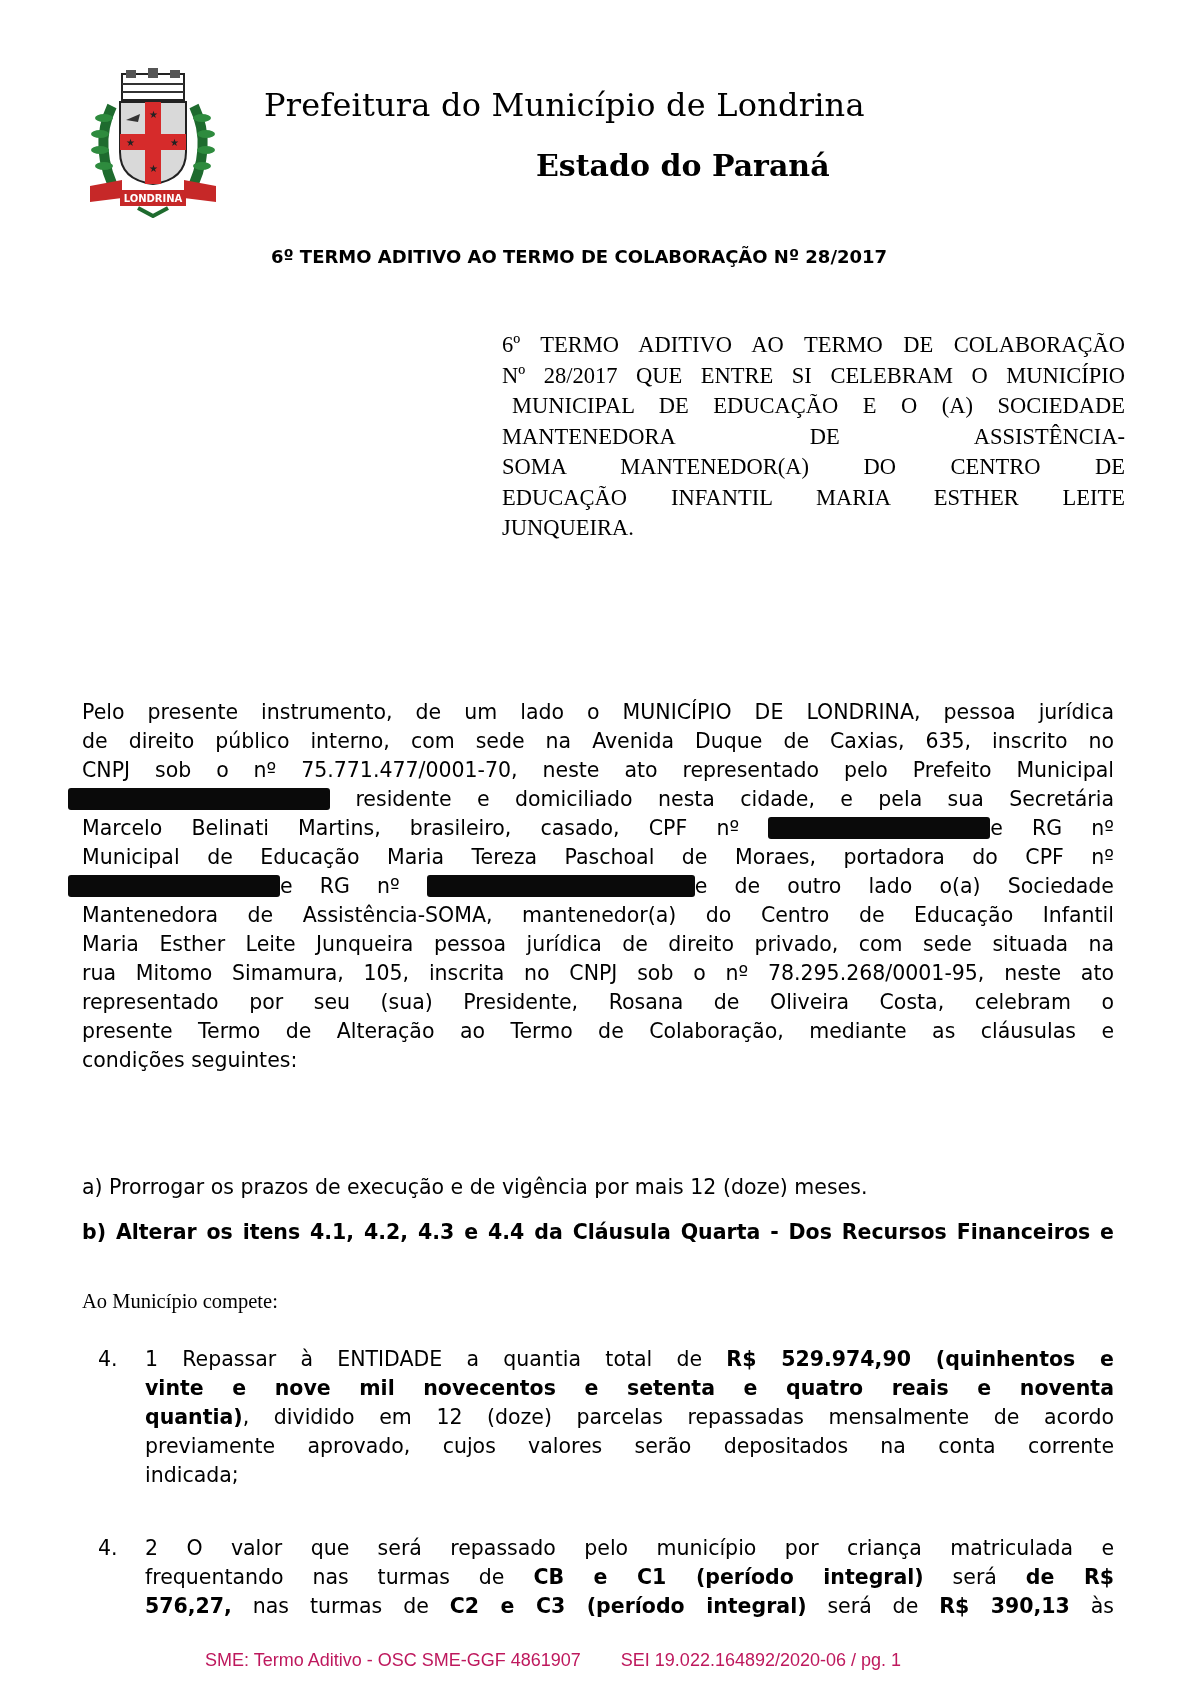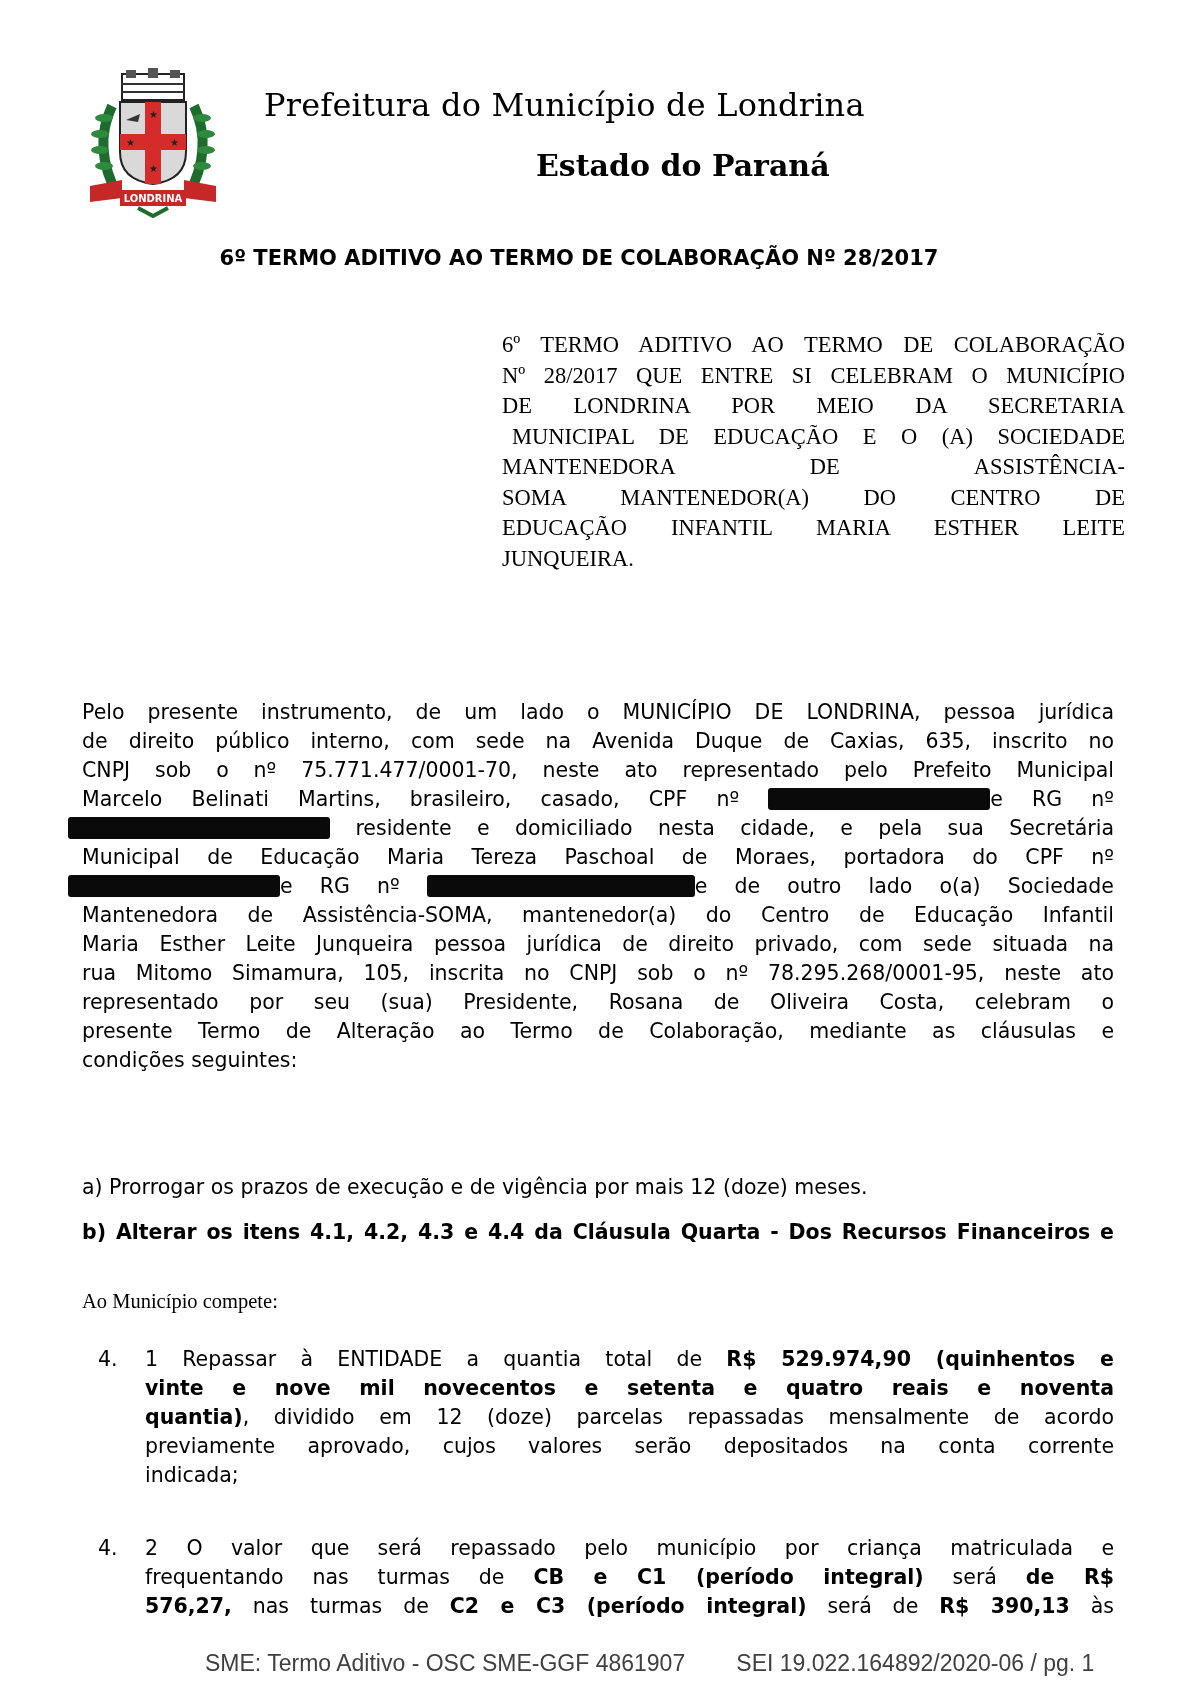--- a/index.html
+++ b/index.html
@@ -5,21 +5,21 @@
   html, body { margin: 0; padding: 0; background: #ffffff; }
   body { width: 1190px; height: 1684px; position: relative; overflow: hidden; color: #000; }
   .page { position: absolute; left: 0; top: 0; width: 1190px; height: 1684px; background: #fff; }
 
   
   .crest { position: absolute; left: 82px; top: 68px; width: 142px; height: 150px; }
   .lh-title { position: absolute; left: 264px; top: 86px; font-family: "DejaVu Serif", serif; font-size: 32px; letter-spacing: 0.2px; white-space: nowrap; }
   .lh-sub { position: absolute; left: 536px; top: 148px; font-family: "DejaVu Serif", serif; font-size: 30px; white-space: nowrap; font-weight: bold; }
 
   
-  .doc-heading { position: absolute; left: 0; width: 1158px; top: 246px; text-align: center; font-family: "DejaVu Sans", sans-serif; font-weight: bold; font-size: 21px; }
+  .doc-heading { position: absolute; left: 0; width: 1158px; top: 246px; text-align: center; font-family: "DejaVu Sans", sans-serif; font-weight: bold; font-size: 18px; }
 
   
   .ementa { position: absolute; left: 502px; top: 330px; width: 623px; font-family: "Liberation Serif", serif; font-size: 22.5px; line-height: 30.5px; text-align: justify; text-align-last: left; }
   .ementa .ln { display: block; text-align: justify; text-align-last: justify; height: 30.5px; }
   .ementa .ln.last { text-align-last: left; }
 
   
   .body-text { position: absolute; left: 82px; width: 1032px; font-family: "DejaVu Sans", sans-serif; font-size: 20.5px; line-height: 29px; }
   .para1 { top: 698px; }
   .para1 .ln { display: block; text-align: justify; text-align-last: justify; height: 29px; white-space: nowrap; }
@@ -35,21 +35,21 @@
 
   .numitem { position: absolute; left: 82px; width: 1032px; font-family: "DejaVu Sans", sans-serif; font-size: 20.5px; line-height: 29px; }
   .numitem .num { position: absolute; left: 16px; top: 0; }
   .numitem .txt { margin-left: 63px; }
   .numitem .ln { display: block; text-align: justify; text-align-last: justify; white-space: nowrap; height: 29px; }
   .numitem .ln.last { text-align-last: left; }
   .n1 { top: 1345px; }
   .n2 { top: 1534px; }
   b { font-weight: bold; }
 
-  .footer { position: absolute; top: 1650px; left: 205px; font-family: "Liberation Sans", sans-serif; font-size: 23px; color: #404040; white-space: pre; }
+  .footer { position: absolute; top: 1650px; left: 205px; font-family: "Liberation Sans", sans-serif; font-size: 18px; color: #be185d; white-space: pre; }
 </style>
 </head>
 <body>
 
 <div class="page">
 
   <div class="crest">
     <svg width="142" height="150" viewBox="0 0 142 150">
 
       <rect x="40" y="6" width="62" height="26" fill="#fff" stroke="#222" stroke-width="2"></rect>
@@ -92,34 +92,33 @@
   </div>
 
   <div class="lh-title">Prefeitura do Município de Londrina</div>
   <div class="lh-sub">Estado do Paraná</div>
 
   <div class="doc-heading">6º TERMO ADITIVO AO TERMO DE COLABORAÇÃO Nº 28/2017</div>
 
   <div class="ementa">
     <span class="ln">6º TERMO ADITIVO AO TERMO DE COLABORAÇÃO</span>
     <span class="ln">Nº 28/2017 QUE ENTRE SI CELEBRAM O MUNICÍPIO</span>
-    <span class="ln">DE LONDRINA POR MEIO DA  SECRETARIA</span>
     <span class="ln" style="padding-left:10px;"> MUNICIPAL DE EDUCAÇÃO  E O (A) SOCIEDADE</span>
     <span class="ln">MANTENEDORA DE ASSISTÊNCIA-</span>
     <span class="ln">SOMA MANTENEDOR(A) DO CENTRO DE</span>
     <span class="ln">EDUCAÇÃO INFANTIL MARIA ESTHER LEITE</span>
     <span class="ln last">JUNQUEIRA.</span>
   </div>
 
   <div class="body-text para1">
     <span class="ln">Pelo presente instrumento, de um lado o MUNICÍPIO DE LONDRINA, pessoa jurídica</span>
     <span class="ln">de direito público interno, com sede na Avenida Duque de Caxias, 635, inscrito no</span>
     <span class="ln">CNPJ sob o nº 75.771.477/0001-70, neste ato representado pelo Prefeito Municipal</span>
+    <span class="ln"><span class="redact" style="width:262px; margin-left:-14px;"></span> <span>residente e domiciliado nesta cidade, e pela sua Secretária</span></span>
     <span class="ln"><span>Marcelo Belinati Martins, brasileiro, casado, CPF nº</span> <span class="redact" style="width:222px;"></span><span>e RG nº</span></span>
-    <span class="ln"><span class="redact" style="width:262px; margin-left:-14px;"></span> <span>residente e domiciliado nesta cidade, e pela sua Secretária</span></span>
     <span class="ln">Municipal de Educação Maria Tereza Paschoal de Moraes, portadora do CPF nº</span>
     <span class="ln"><span class="redact" style="width:212px; margin-left:-14px;"></span><span>e RG nº</span> <span class="redact" style="width:268px;"></span><span>e de outro lado o(a) Sociedade</span></span>
     <span class="ln">Mantenedora de Assistência-SOMA, mantenedor(a) do Centro de Educação Infantil</span>
     <span class="ln">Maria Esther Leite Junqueira pessoa jurídica de direito privado, com sede situada na</span>
     <span class="ln">rua Mitomo Simamura, 105, inscrita no CNPJ sob o nº 78.295.268/0001-95, neste ato</span>
     <span class="ln">representado por seu (sua) Presidente, Rosana de Oliveira Costa, celebram o</span>
     <span class="ln">presente Termo de Alteração ao Termo de Colaboração, mediante as cláusulas e</span>
     <span class="ln last">condições seguintes:</span>
   </div>
 

